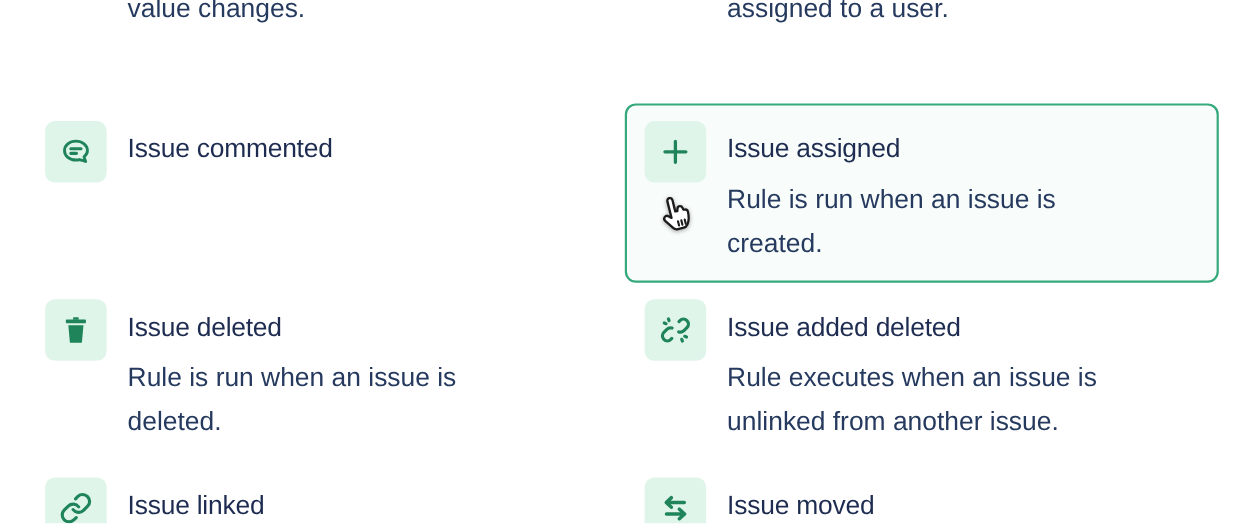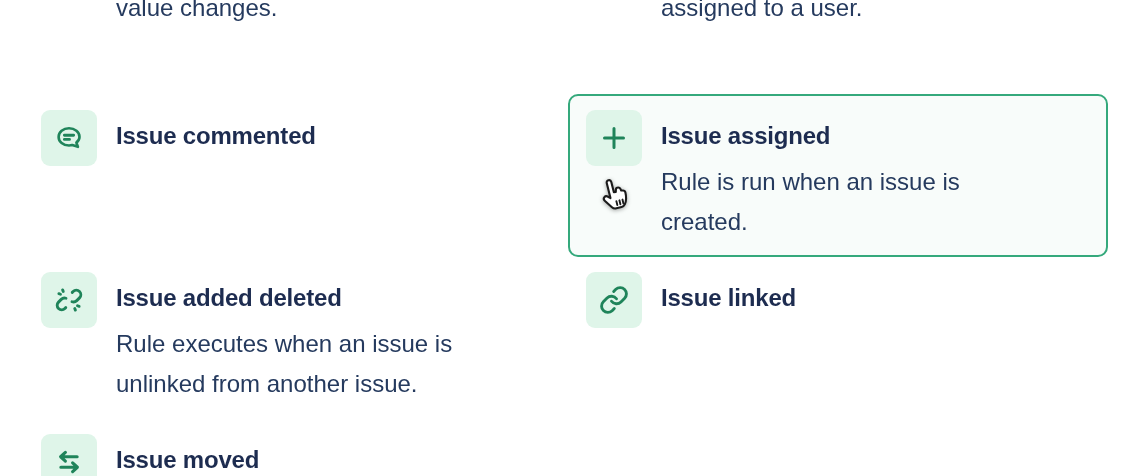--- a/index.html
+++ b/index.html
@@ -20,21 +20,21 @@
   .card.selected{border-color:var(--selected-border,#35A97C);background:var(--selected-bg,#F8FCFA);}
   .icon-box{
     flex:0 0 56px;width:56px;height:56px;border-radius:9px;
     background:var(--icon-bg,#DFF5E9);
     display:flex;align-items:center;justify-content:center;
   }
   .icon-box.empty{background:transparent;}
   .icon-box svg{width:30px;height:30px;display:block;}
   .texts{flex:1;min-width:0;max-width:375px;}
   .title{
-    margin:0;font-size:24px;font-weight:700;line-height:52px;
+    margin:0;font-size:24px;font-weight:400;line-height:52px;
     color:var(--title-text,#1D2C50);letter-spacing:-0.2px;white-space:nowrap;
   }
   .desc{
     margin:0;font-size:24px;font-weight:400;line-height:40px;
     color:var(--desc-text,#253A5E);
   }
   .cursor{position:absolute;left:596px;top:172px;width:42px;height:46px;z-index:9;pointer-events:none;
     filter:drop-shadow(0 1px 2px rgba(0,0,0,.35));}
 </style>
 </head>
@@ -69,20 +69,35 @@
       </div>
       <div class="card selected">
         <div class="icon-box">
           <svg viewBox="0 0 24 24">
             <path d="M12 4.4v15.2M4.4 12h15.2" fill="none" stroke="#1F845A" stroke-width="2.4" stroke-linecap="round"></path>
           </svg>
         </div>
         <div class="texts">
           <h3 class="title">Issue assigned</h3>
           <p class="desc">Rule is run when an issue is created.</p>
+        </div>
+      </div>
+      <div class="card">
+        <div class="icon-box">
+          <svg viewBox="0 0 24 24">
+            <g fill="#1F845A">
+              <path d="M10 2.7h4v1.9h-4z"></path>
+              <rect x="4.7" y="4.4" width="14.6" height="2.7" rx="0.7"></rect>
+              <path d="M6.5 8.6h11l-1.15 12.7H7.65z"></path>
+            </g>
+          </svg>
+        </div>
+        <div class="texts">
+          <h3 class="title">Issue deleted</h3>
+          <p class="desc">Rule is run when an issue is deleted.</p>
         </div>
       </div>
       <div class="card">
         <div class="icon-box">
           <svg viewBox="0 0 24 24">
             <g fill="none" stroke="#1F845A" stroke-width="2.3" stroke-linecap="round">
               <path d="M14.6 5.9l.7-.7a3.6 3.6 0 0 1 5.1 5.1l-2.2 2.2c-1 1-2.5 1.3-3.8.9"></path>
               <path d="M9.4 18.1l-.7.7a3.6 3.6 0 0 1-5.1-5.1l2.2-2.2c1-1 2.5-1.3 3.8-.9"></path>
               <path d="M6.9 3.9l.5 1.3M3.9 6.9l1.3.5M17.1 20.1l-.5-1.3M20.1 17.1l-1.3-.5"></path>
             </g>

